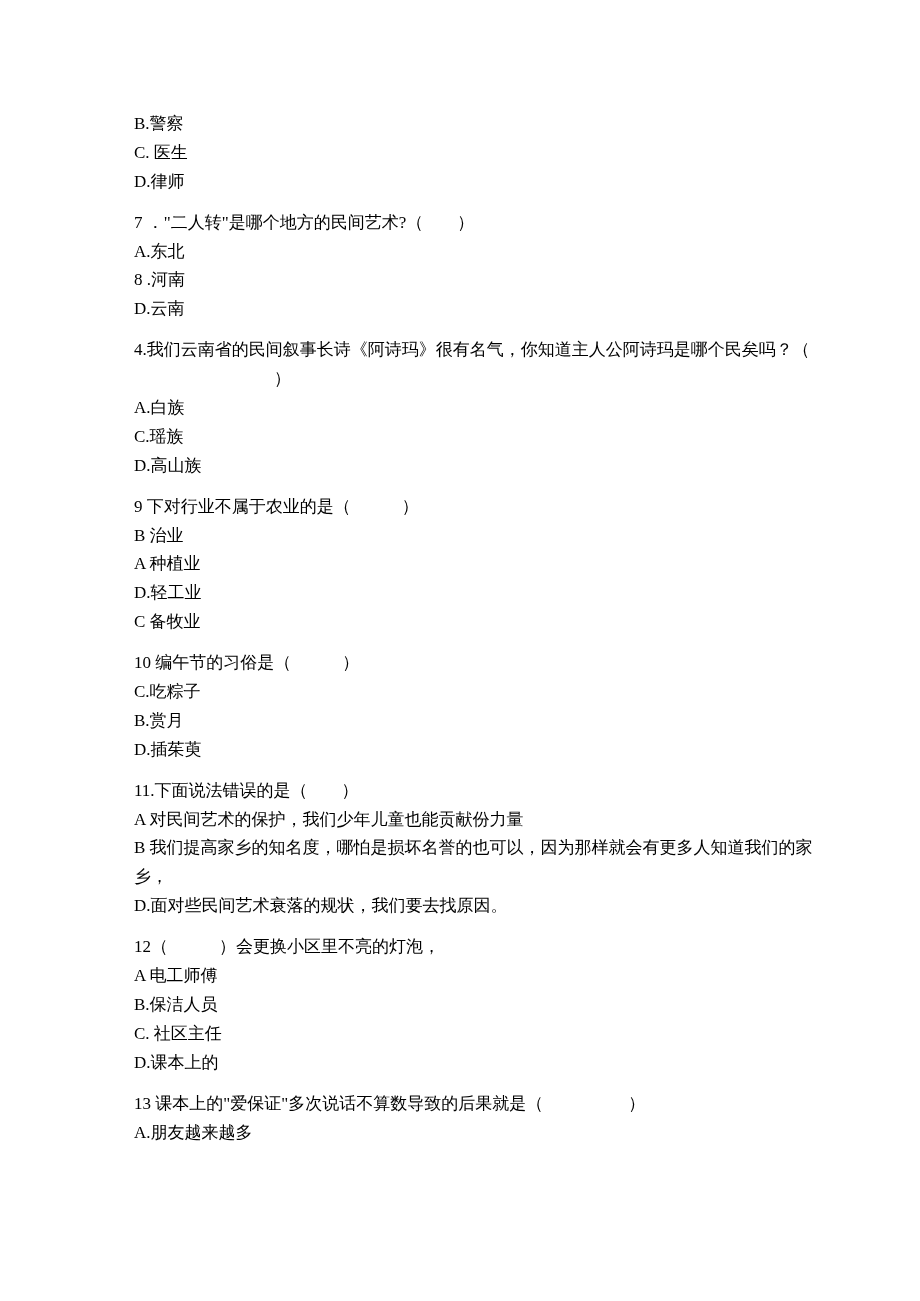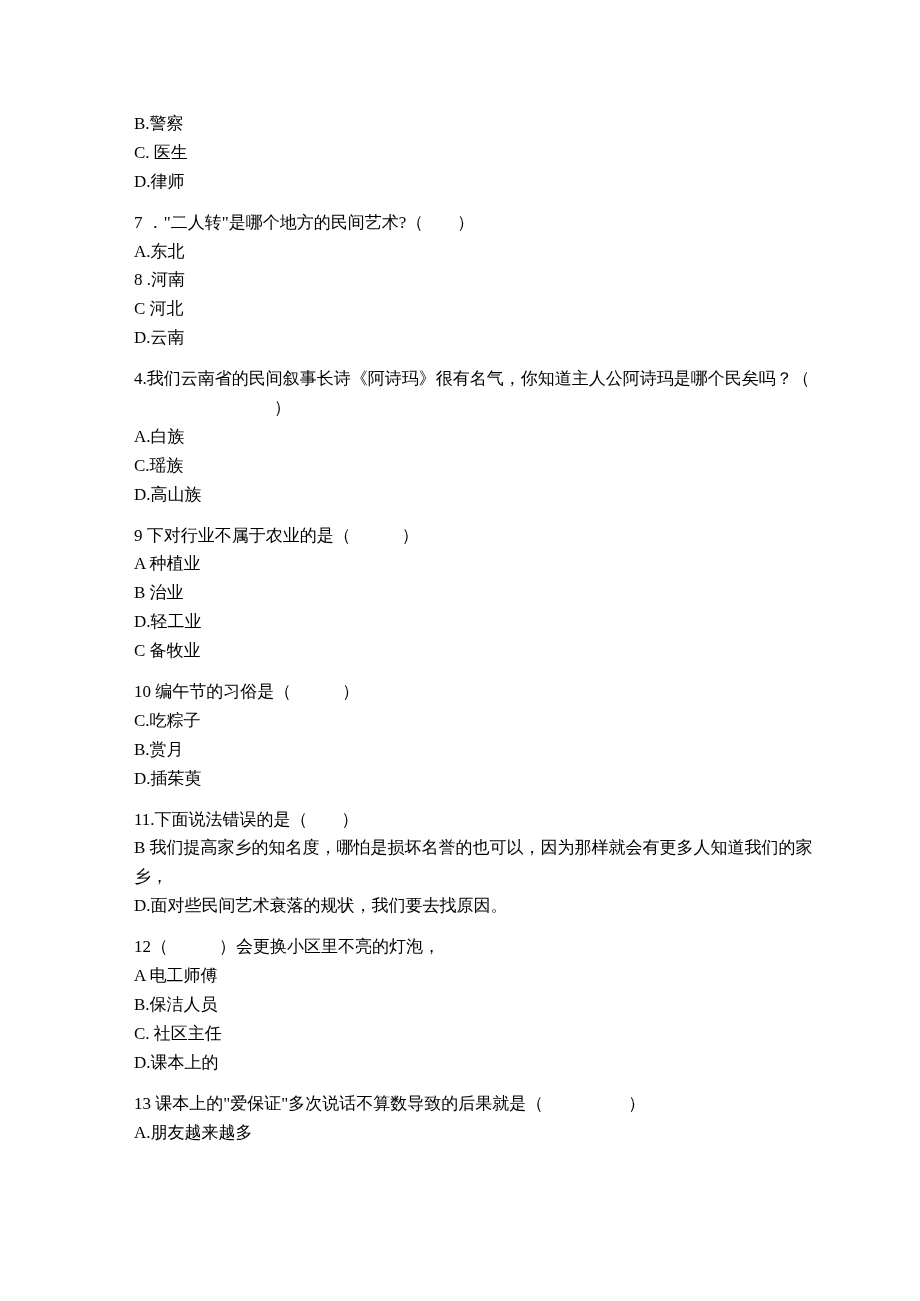--- a/index.html
+++ b/index.html
@@ -31,49 +31,49 @@
 <div class="block">
   <div class="opt">B.警察</div>
   <div class="opt">C. 医生</div>
   <div class="opt">D.律师</div>
 </div>
 
 <div class="block">
   <div class="stem">7 ．"二人转"是哪个地方的民间艺术?（　　）</div>
   <div class="opt">A.东北</div>
   <div class="opt">8 .河南</div>
-  <div class="opt">C 河北</div>
   <div class="opt">D.云南</div>
 </div>
 
 <div class="block q8-wrap">
   <div class="stem">4.我们云南省的民间叙事长诗《阿诗玛》很有名气，你知道主人公阿诗玛是哪个民矣吗？（</div>
   <span class="q8-paren">）</span>
   <div class="opt">A.白族</div>
   <div class="opt">C.瑶族</div>
   <div class="opt">D.高山族</div>
 </div>
 
 <div class="block">
   <div class="stem">9 下对行业不属于农业的是（　　　）</div>
+  <div class="opt">B 治业</div>
   <div class="opt">A 种植业</div>
-  <div class="opt">B 治业</div>
   <div class="opt">D.轻工业</div>
   <div class="opt">C 备牧业</div>
 </div>
 
 <div class="block">
   <div class="stem">10 编午节的习俗是（　　　）</div>
   <div class="opt">C.吃粽子</div>
   <div class="opt">B.赏月</div>
   <div class="opt">D.插茱萸</div>
 </div>
 
 <div class="block">
   <div class="stem">11.下面说法错误的是（　　）</div>
+  <div class="opt">A 对民间艺术的保护，我们少年儿童也能贡献份力量</div>
   <div class="opt">B 我们提高家乡的知名度，哪怕是损坏名誉的也可以，因为那样就会有更多人知道我们的家乡，</div>
   <div class="opt">D.面对些民间艺术衰落的规状，我们要去找原因。</div>
 </div>
 
 <div class="block">
   <div class="stem">12（　　　）会更换小区里不亮的灯泡，</div>
   <div class="opt">A 电工师傅</div>
   <div class="opt">B.保洁人员</div>
   <div class="opt">C. 社区主任</div>
   <div class="opt">D.课本上的</div>

